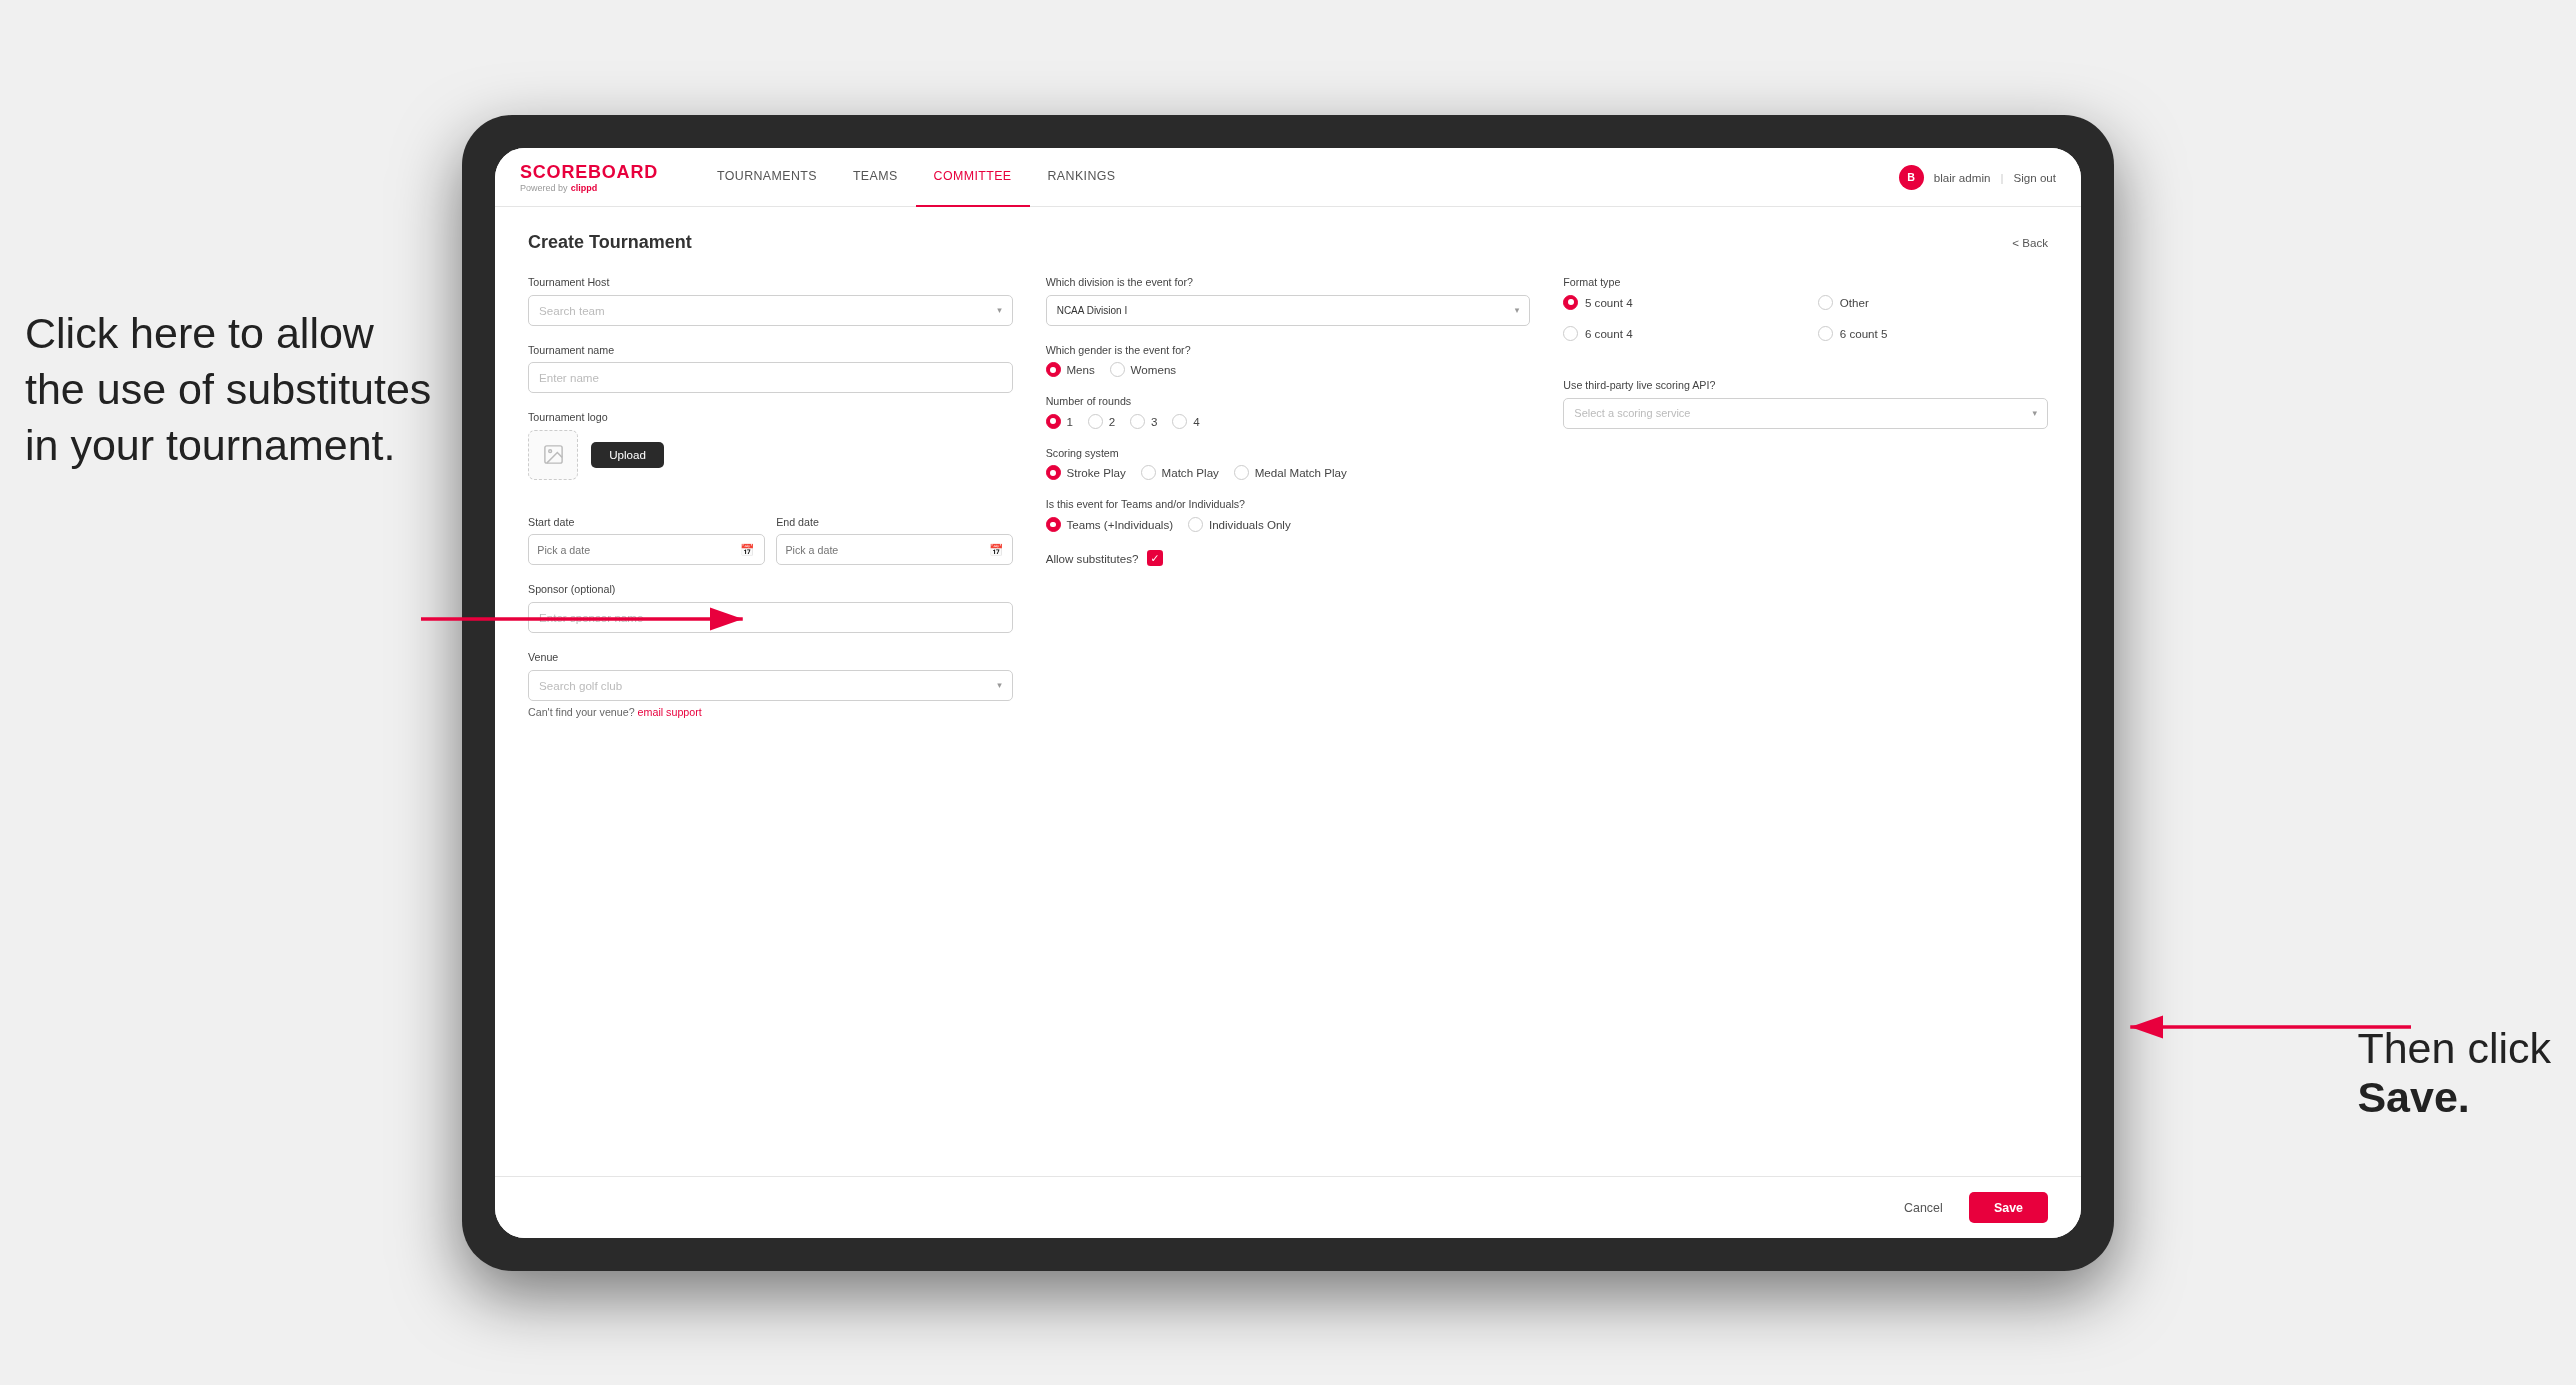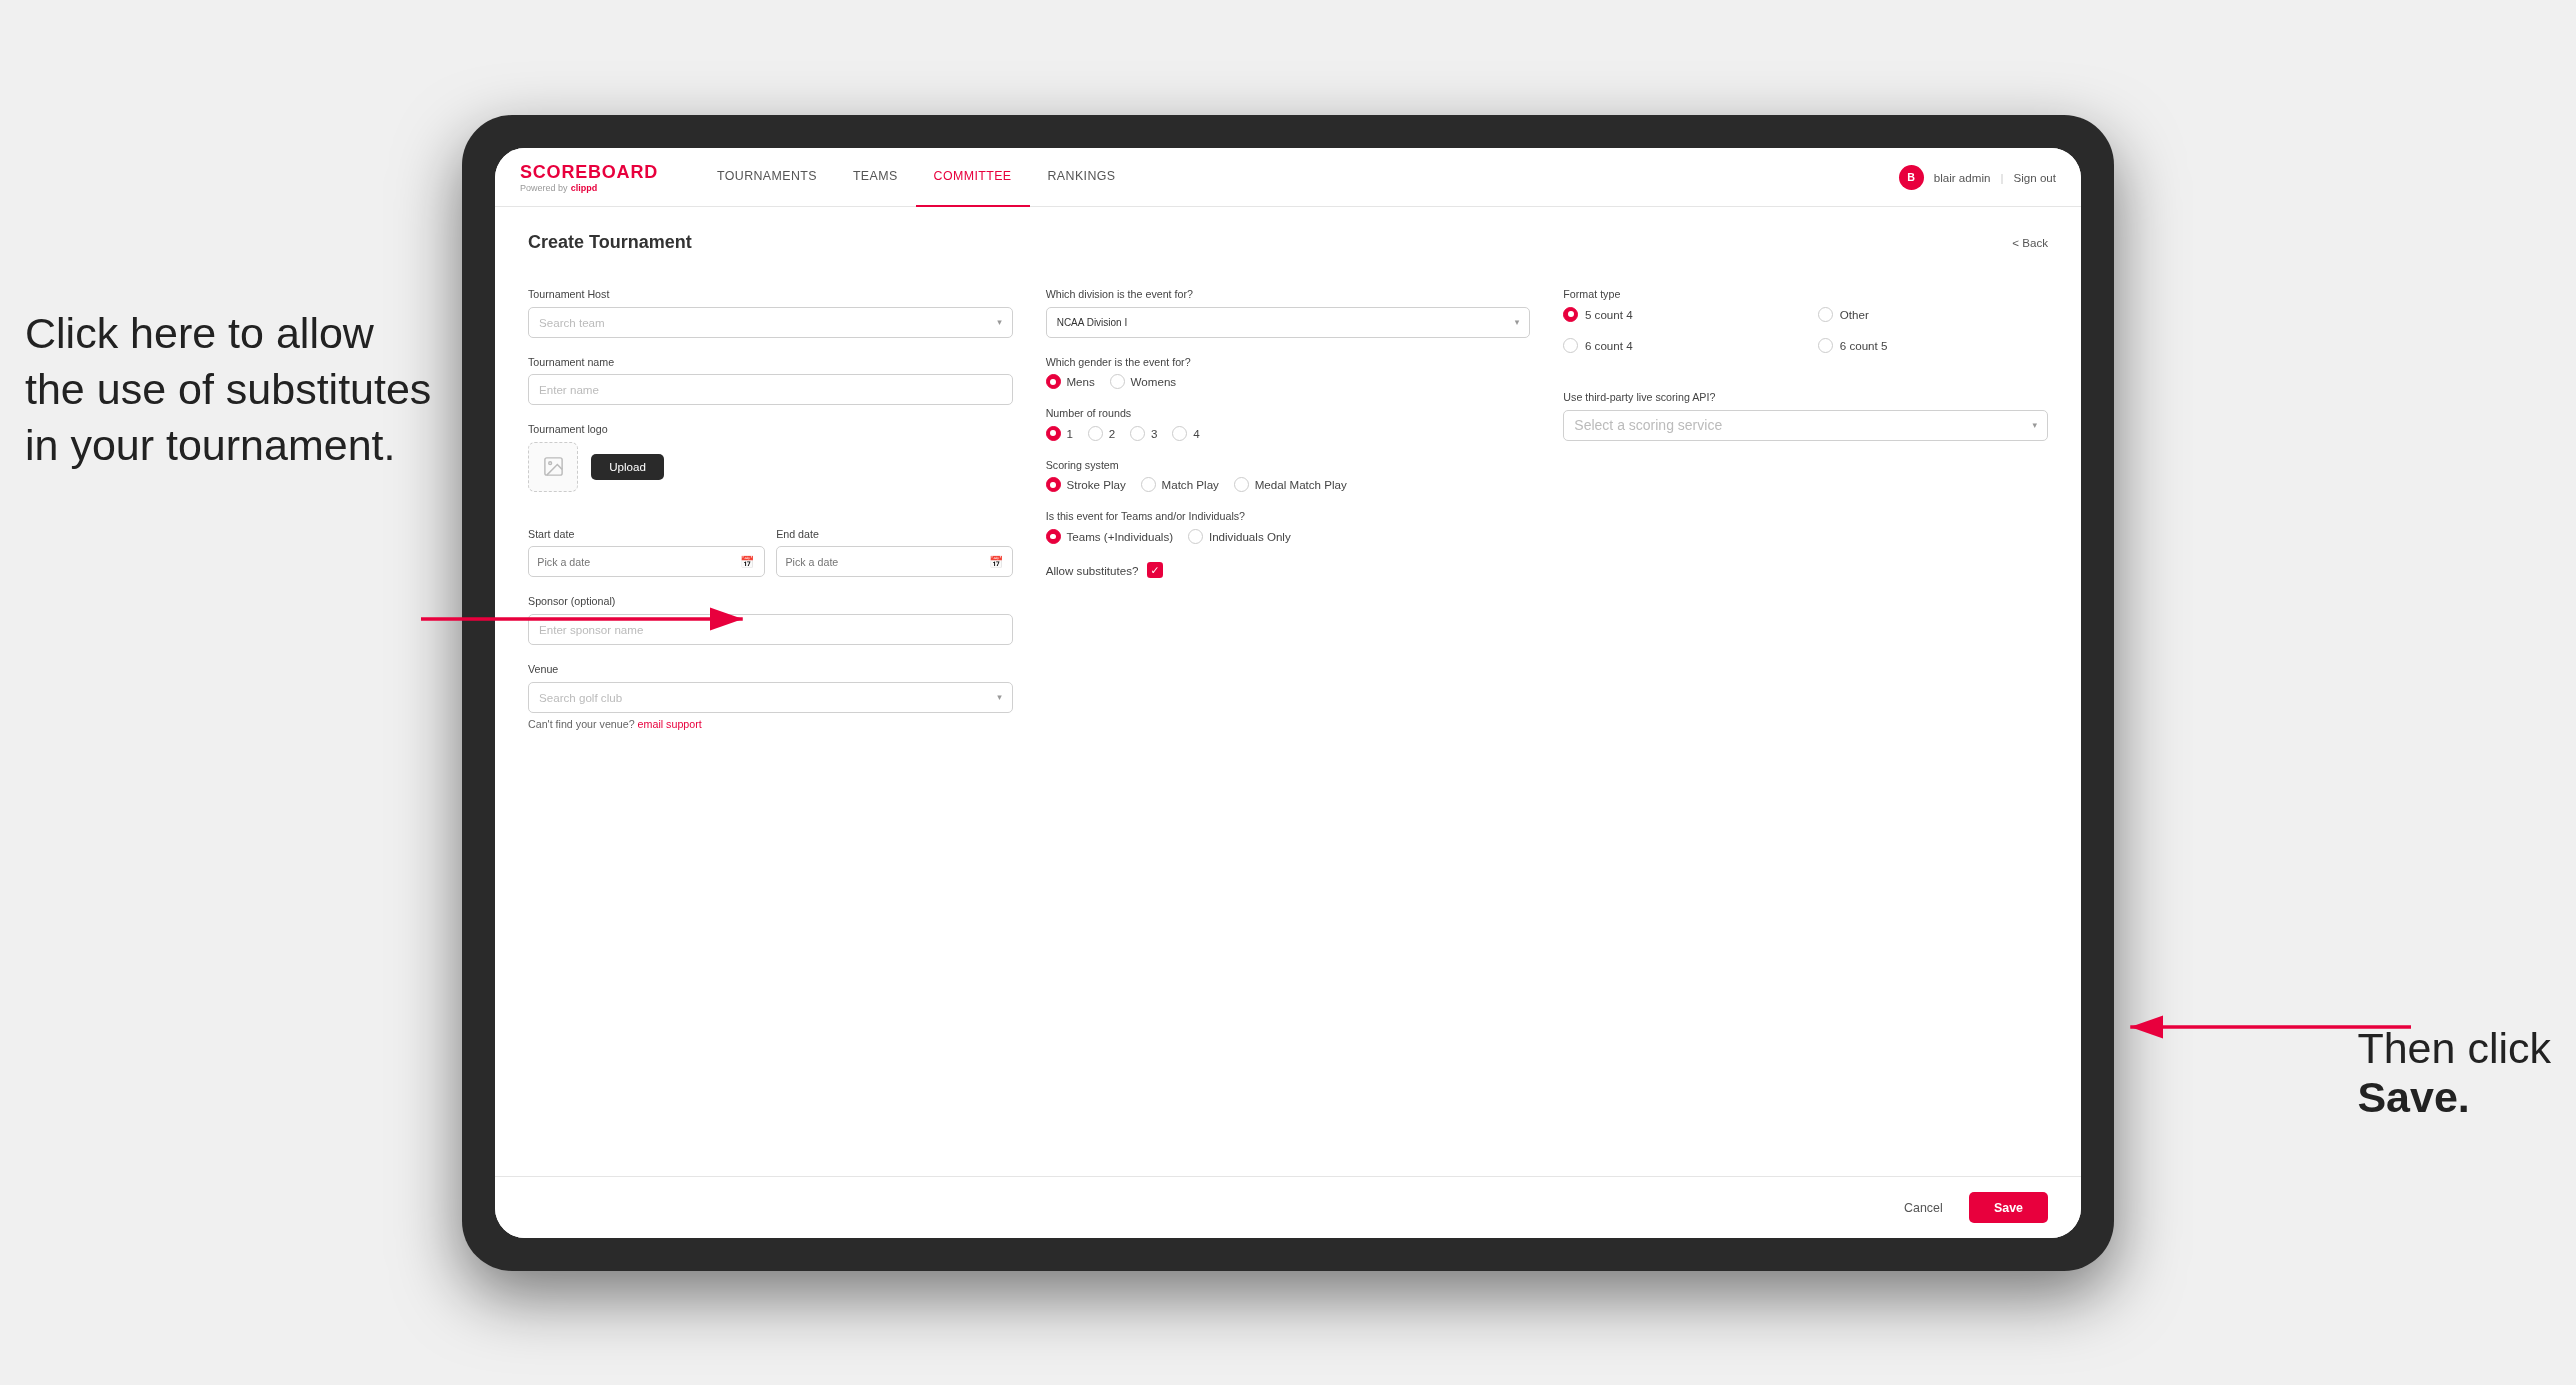--- a/index.html
+++ b/index.html
@@ -163,21 +163,21 @@
       gap: 3.3px;
     }
 
     
     .form-grid {
       display: grid;
       grid-template-columns: 1fr 1fr 1fr;
       gap: 0;
       column-gap: 33px;
     }
-    .form-col { display: flex; flex-direction: column; gap: 0; margin-top: 12px; }
+    .form-col { display: flex; flex-direction: column; gap: 0; }
 
     .form-group {
       margin-bottom: 18px;
     }
     .form-label {
       font-size: 10.7px;
       color: #444;
       margin-bottom: 6.6px;
       font-weight: 500;
     }
@@ -603,21 +603,21 @@
               <div class="format-option">
                 <div class="radio-circle"></div>
                 <span>6 count 5</span>
               </div>
             </div>
           </div>
 
           <div class="form-group">
             <div class="form-label">Use third-party live scoring API?</div>
             <div class="form-input select-input">
-              <span style="color:#bbb;font-size:14px">Select a scoring service</span>
+              <span style="color:#bbb;font-size:11px">Select a scoring service</span>
               <span class="chevron-down">▾</span>
             </div>
           </div>
 
         </div>
 
       </div>
     </div>
 
     <div class="bottom-bar">

